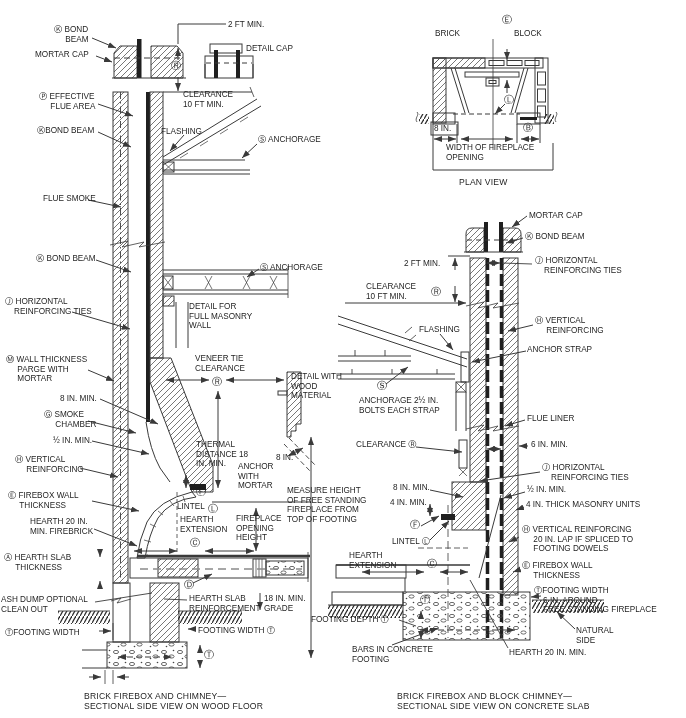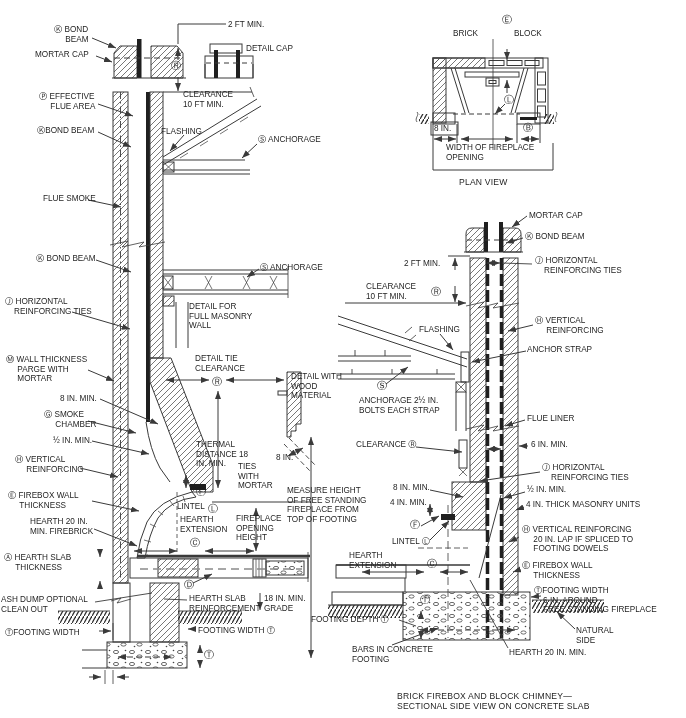--- a/index.html
+++ b/index.html
@@ -339,30 +339,30 @@
      REINFORCING</div>
   <div class="lbl" style="left:8px;top:491px">Ⓔ FIREBOX WALL
      THICKNESS</div>
   <div class="lbl" style="left:30px;top:517px">HEARTH 20 IN.
 MIN. FIREBRICK</div>
   <div class="lbl" style="left:4px;top:553px">Ⓐ HEARTH SLAB
      THICKNESS</div>
   <div class="lbl" style="left:1px;top:595px">ASH DUMP OPTIONAL
 CLEAN OUT</div>
   <div class="lbl" style="left:5px;top:628px">ⓉFOOTING WIDTH</div>
-  <div class="lbl" style="left:195px;top:354px">DETAIL TIE
+  <div class="lbl" style="left:195px;top:354px">VENEER TIE
 CLEARANCE</div>
   <div class="lbl circ" style="left:212px;top:377px">Ⓡ</div>
   <div class="lbl" style="left:291px;top:372px">DETAIL WITH
 WOOD
 MATERIAL</div>
   <div class="lbl" style="left:196px;top:440px">THERMAL
 DISTANCE 18
 IN. MIN.</div>
-  <div class="lbl" style="left:238px;top:462px">TIES
+  <div class="lbl" style="left:238px;top:462px">ANCHOR
 WITH
 MORTAR</div>
   <div class="lbl" style="left:276px;top:453px">8 IN.</div>
   <div class="lbl circ" style="left:196px;top:487px">Ⓕ</div>
   <div class="lbl" style="left:177px;top:502px">LINTEL</div>
   <div class="lbl circ" style="left:208px;top:504px">Ⓛ</div>
   <div class="lbl" style="left:180px;top:515px">HEARTH
 EXTENSION</div>
   <div class="lbl" style="left:236px;top:514px">FIREPLACE
 OPENING
@@ -372,22 +372,24 @@
 FIREPLACE FROM
 TOP OF FOOTING</div>
   <div class="lbl circ" style="left:190px;top:538px">Ⓒ</div>
   <div class="lbl circ" style="left:184px;top:580px">Ⓓ</div>
   <div class="lbl" style="left:189px;top:594px">HEARTH SLAB
 REINFORCEMENT</div>
   <div class="lbl" style="left:264px;top:594px">18 IN. MIN.
 GRADE</div>
   <div class="lbl" style="left:198px;top:626px">FOOTING WIDTH Ⓣ</div>
   <div class="lbl circ" style="left:204px;top:650px">Ⓣ</div>
-
-  <div class="lbl" style="left:453px;top:29px">BRICK</div>
+  <div class="lbl cap" style="left:84px;top:691px">BRICK FIREBOX AND CHIMNEY—
+SECTIONAL SIDE VIEW ON WOOD FLOOR</div>
+
+  <div class="lbl" style="left:435px;top:29px">BRICK</div>
   <div class="lbl circ" style="left:502px;top:15px">Ⓔ</div>
   <div class="lbl" style="left:514px;top:29px">BLOCK</div>
   <div class="lbl circ" style="left:504px;top:95px">Ⓛ</div>
   <div class="lbl" style="left:434px;top:124px">8 IN.</div>
   <div class="lbl circ" style="left:523px;top:123px">Ⓑ</div>
   <div class="lbl" style="left:446px;top:143px">WIDTH OF FIREPLACE
 OPENING</div>
   <div class="lbl cap" style="left:459px;top:177px">PLAN VIEW</div>
 
   <div class="lbl" style="left:529px;top:211px">MORTAR CAP</div>

